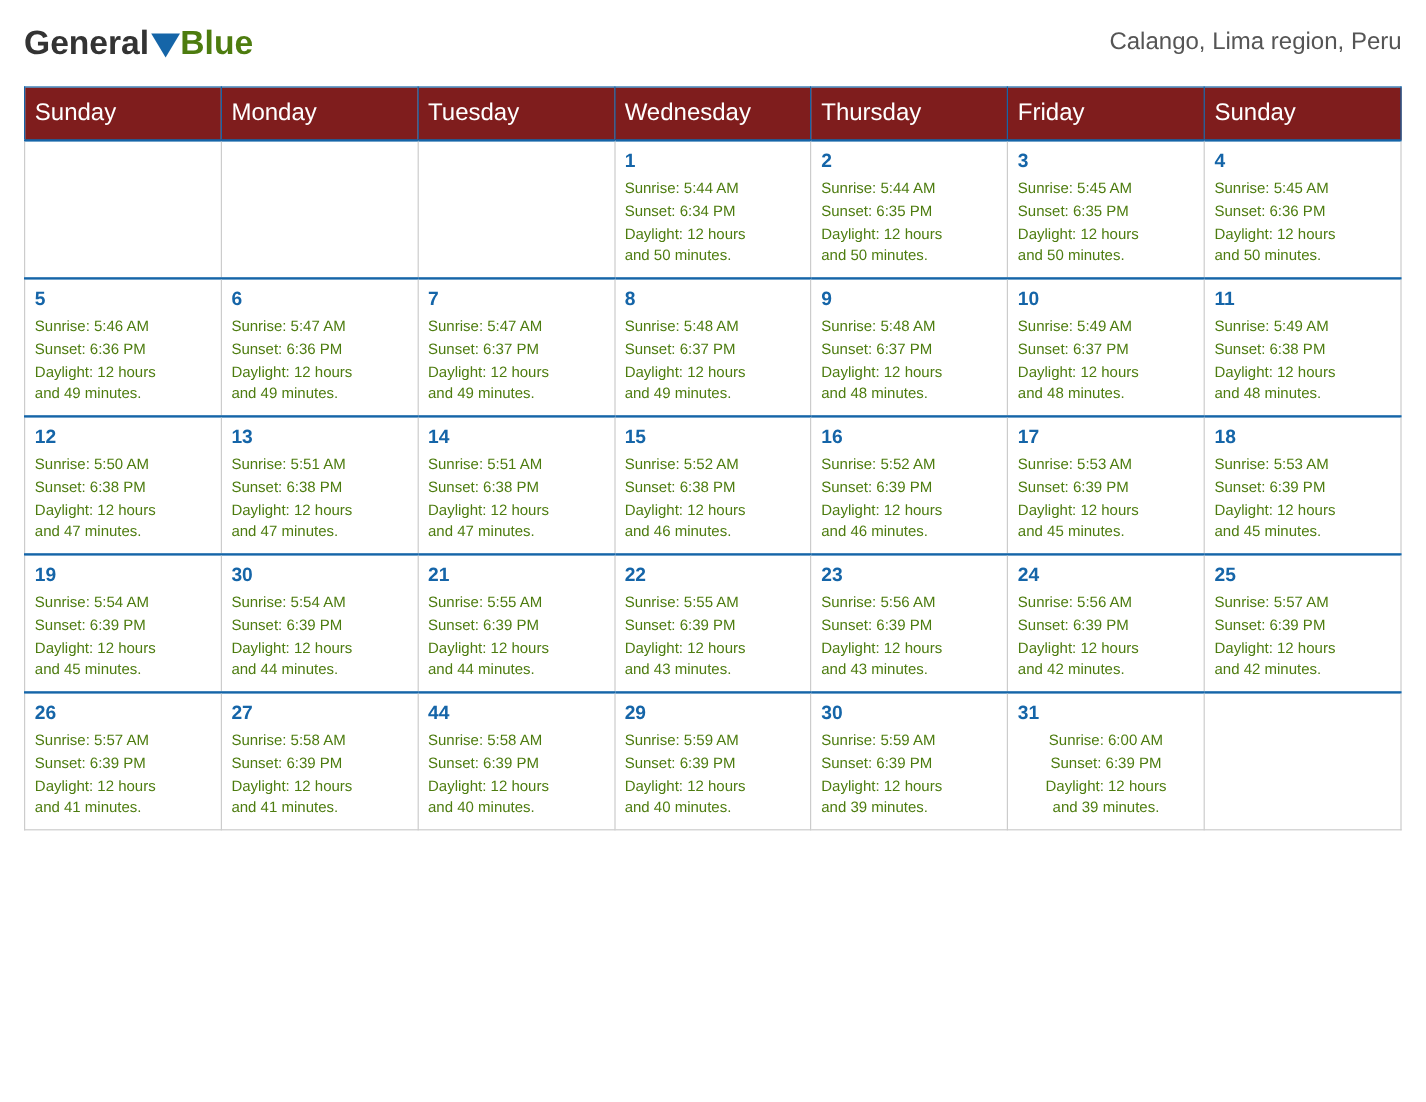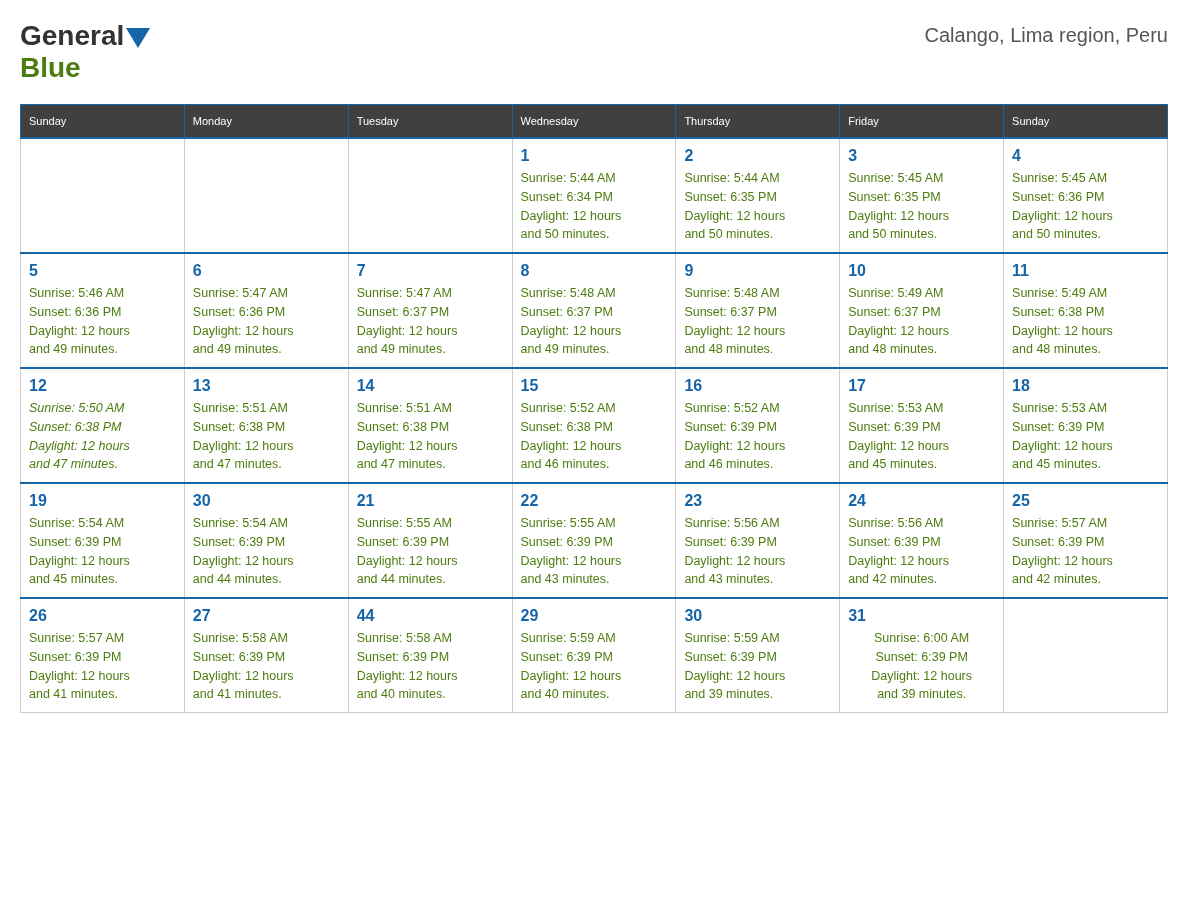--- a/index.html
+++ b/index.html
@@ -12,21 +12,21 @@
       min-height: 918px;
     }
     .header {
       display: flex;
       justify-content: space-between;
       align-items: flex-start;
       margin-bottom: 20px;
     }
     .logo {
       display: flex;
-      flex-direction: column;
+      flex-direction: row;
       align-items: flex-start;
     }
     .logo-general {
       font-size: 28px;
       font-weight: bold;
       color: #333;
       display: flex;
       align-items: center;
     }
     .logo-arrow {
@@ -56,25 +56,25 @@
     .location {
       font-size: 20px;
       color: #555;
       margin-top: 4px;
     }
     .calendar {
       width: 100%;
       border-collapse: collapse;
     }
     .calendar th {
-      background-color: #404040;
+      background-color: #7f1d1d;
       color: #fff;
       padding: 10px 8px;
       text-align: left;
-      font-size: 11px;
+      font-size: 20px;
       font-weight: normal;
       border: 1px solid #1565a8;
     }
     .calendar td {
       vertical-align: top;
       padding: 8px;
       border: 1px solid #ccc;
       width: calc(100% / 7);
       min-height: 100px;
       font-size: 13px;
@@ -214,21 +214,21 @@
           <span class="day-num">11</span>
           <div class="day-info" style="white-space: pre-line;">Sunrise: 5:49 AM
 Sunset: 6:38 PM
 Daylight: 12 hours
 and 48 minutes.</div>
         </td>
       </tr>
       <tr class="week-row">
         <td>
           <span class="day-num">12</span>
-          <div class="day-info" style="white-space: pre-line; font-style: italic;">Sunrise: 5:50 AM
+          <div class="day-info" style="white-space: pre-line;">Sunrise: 5:50 AM
 Sunset: 6:38 PM
 Daylight: 12 hours
 and 47 minutes.</div>
         </td>
         <td>
           <span class="day-num">13</span>
           <div class="day-info" style="white-space: pre-line;">Sunrise: 5:51 AM
 Sunset: 6:38 PM
 Daylight: 12 hours
 and 47 minutes.</div>

